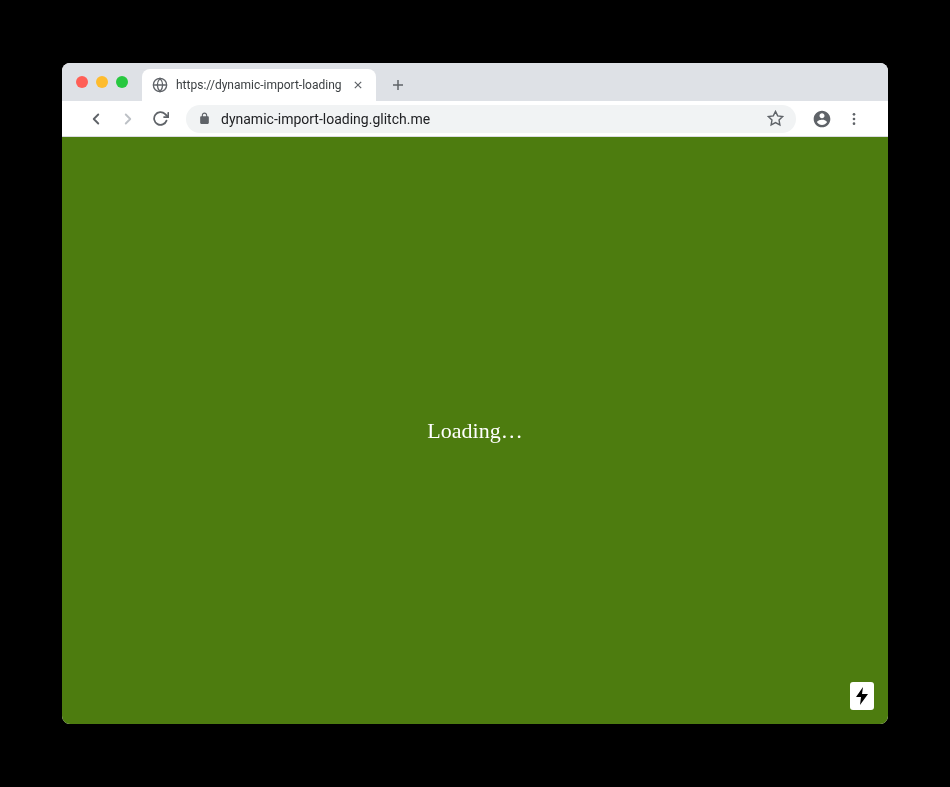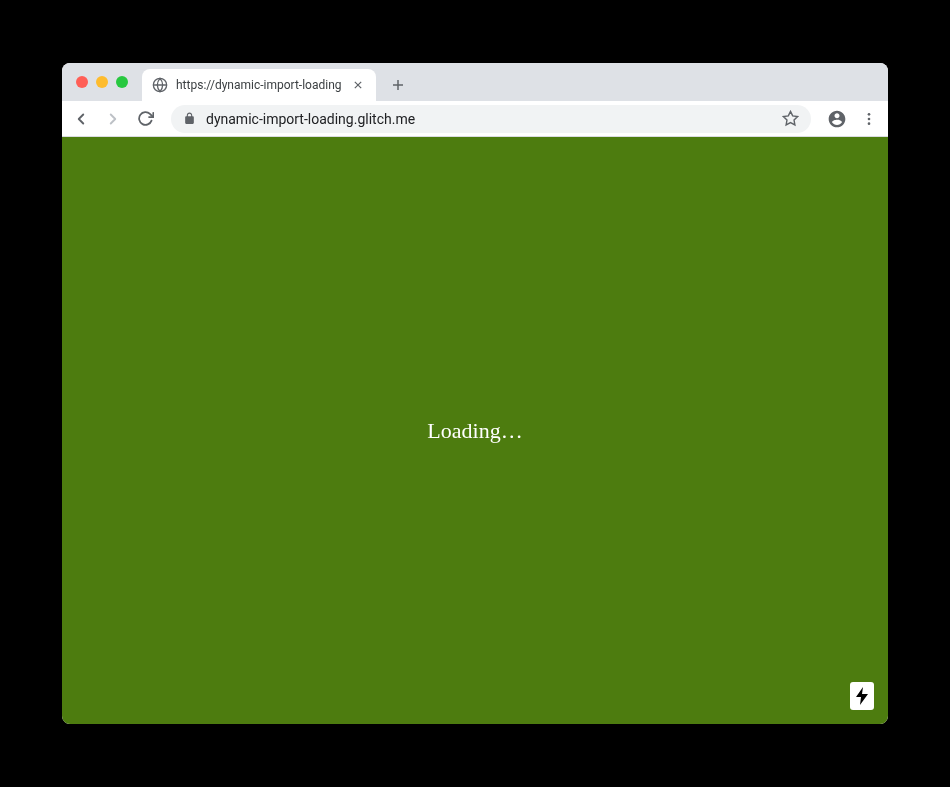--- a/index.html
+++ b/index.html
@@ -111,21 +111,21 @@
       margin-left: 8px;
       margin-bottom: 2px;
     }
     
     .toolbar {
       height: 36px;
       background: #fff;
       border-bottom: 1px solid #dadce0;
       display: flex;
       align-items: center;
-      padding: 0 5px;
+      padding: 0 20px;
       gap: 4px;
     }
     
     .nav-btn {
       width: 28px;
       height: 28px;
       display: flex;
       align-items: center;
       justify-content: center;
       color: #5f6368;

